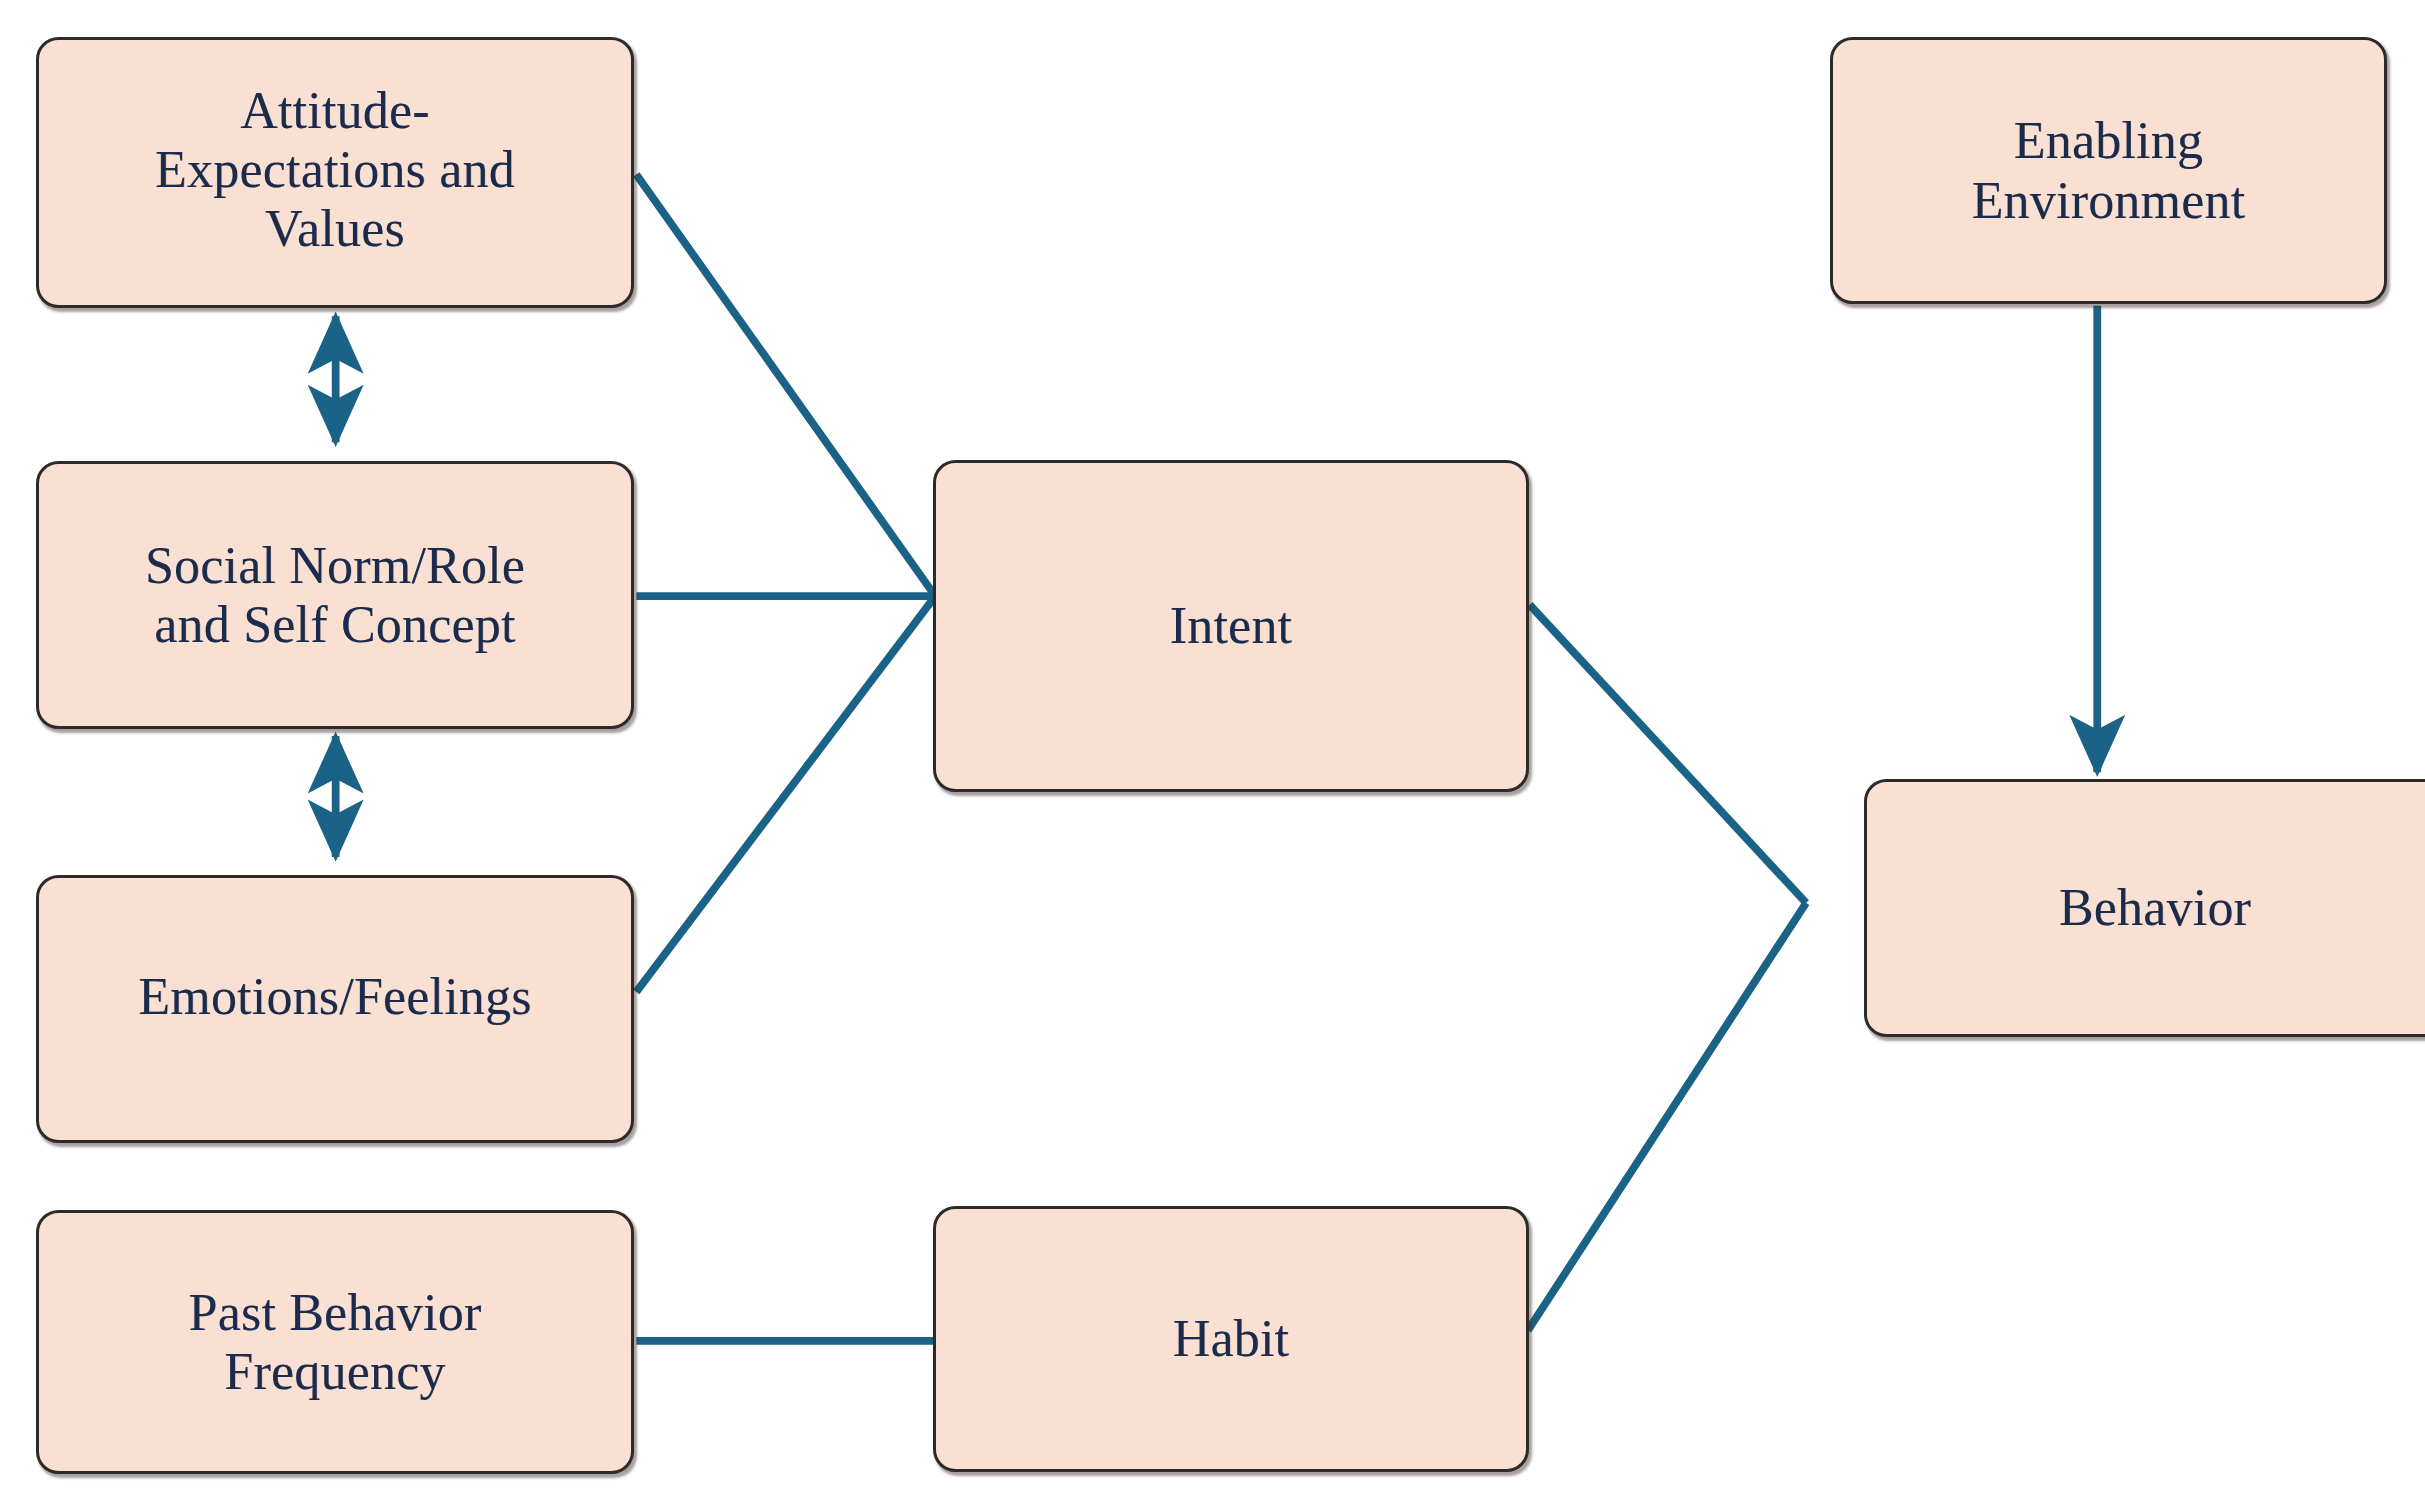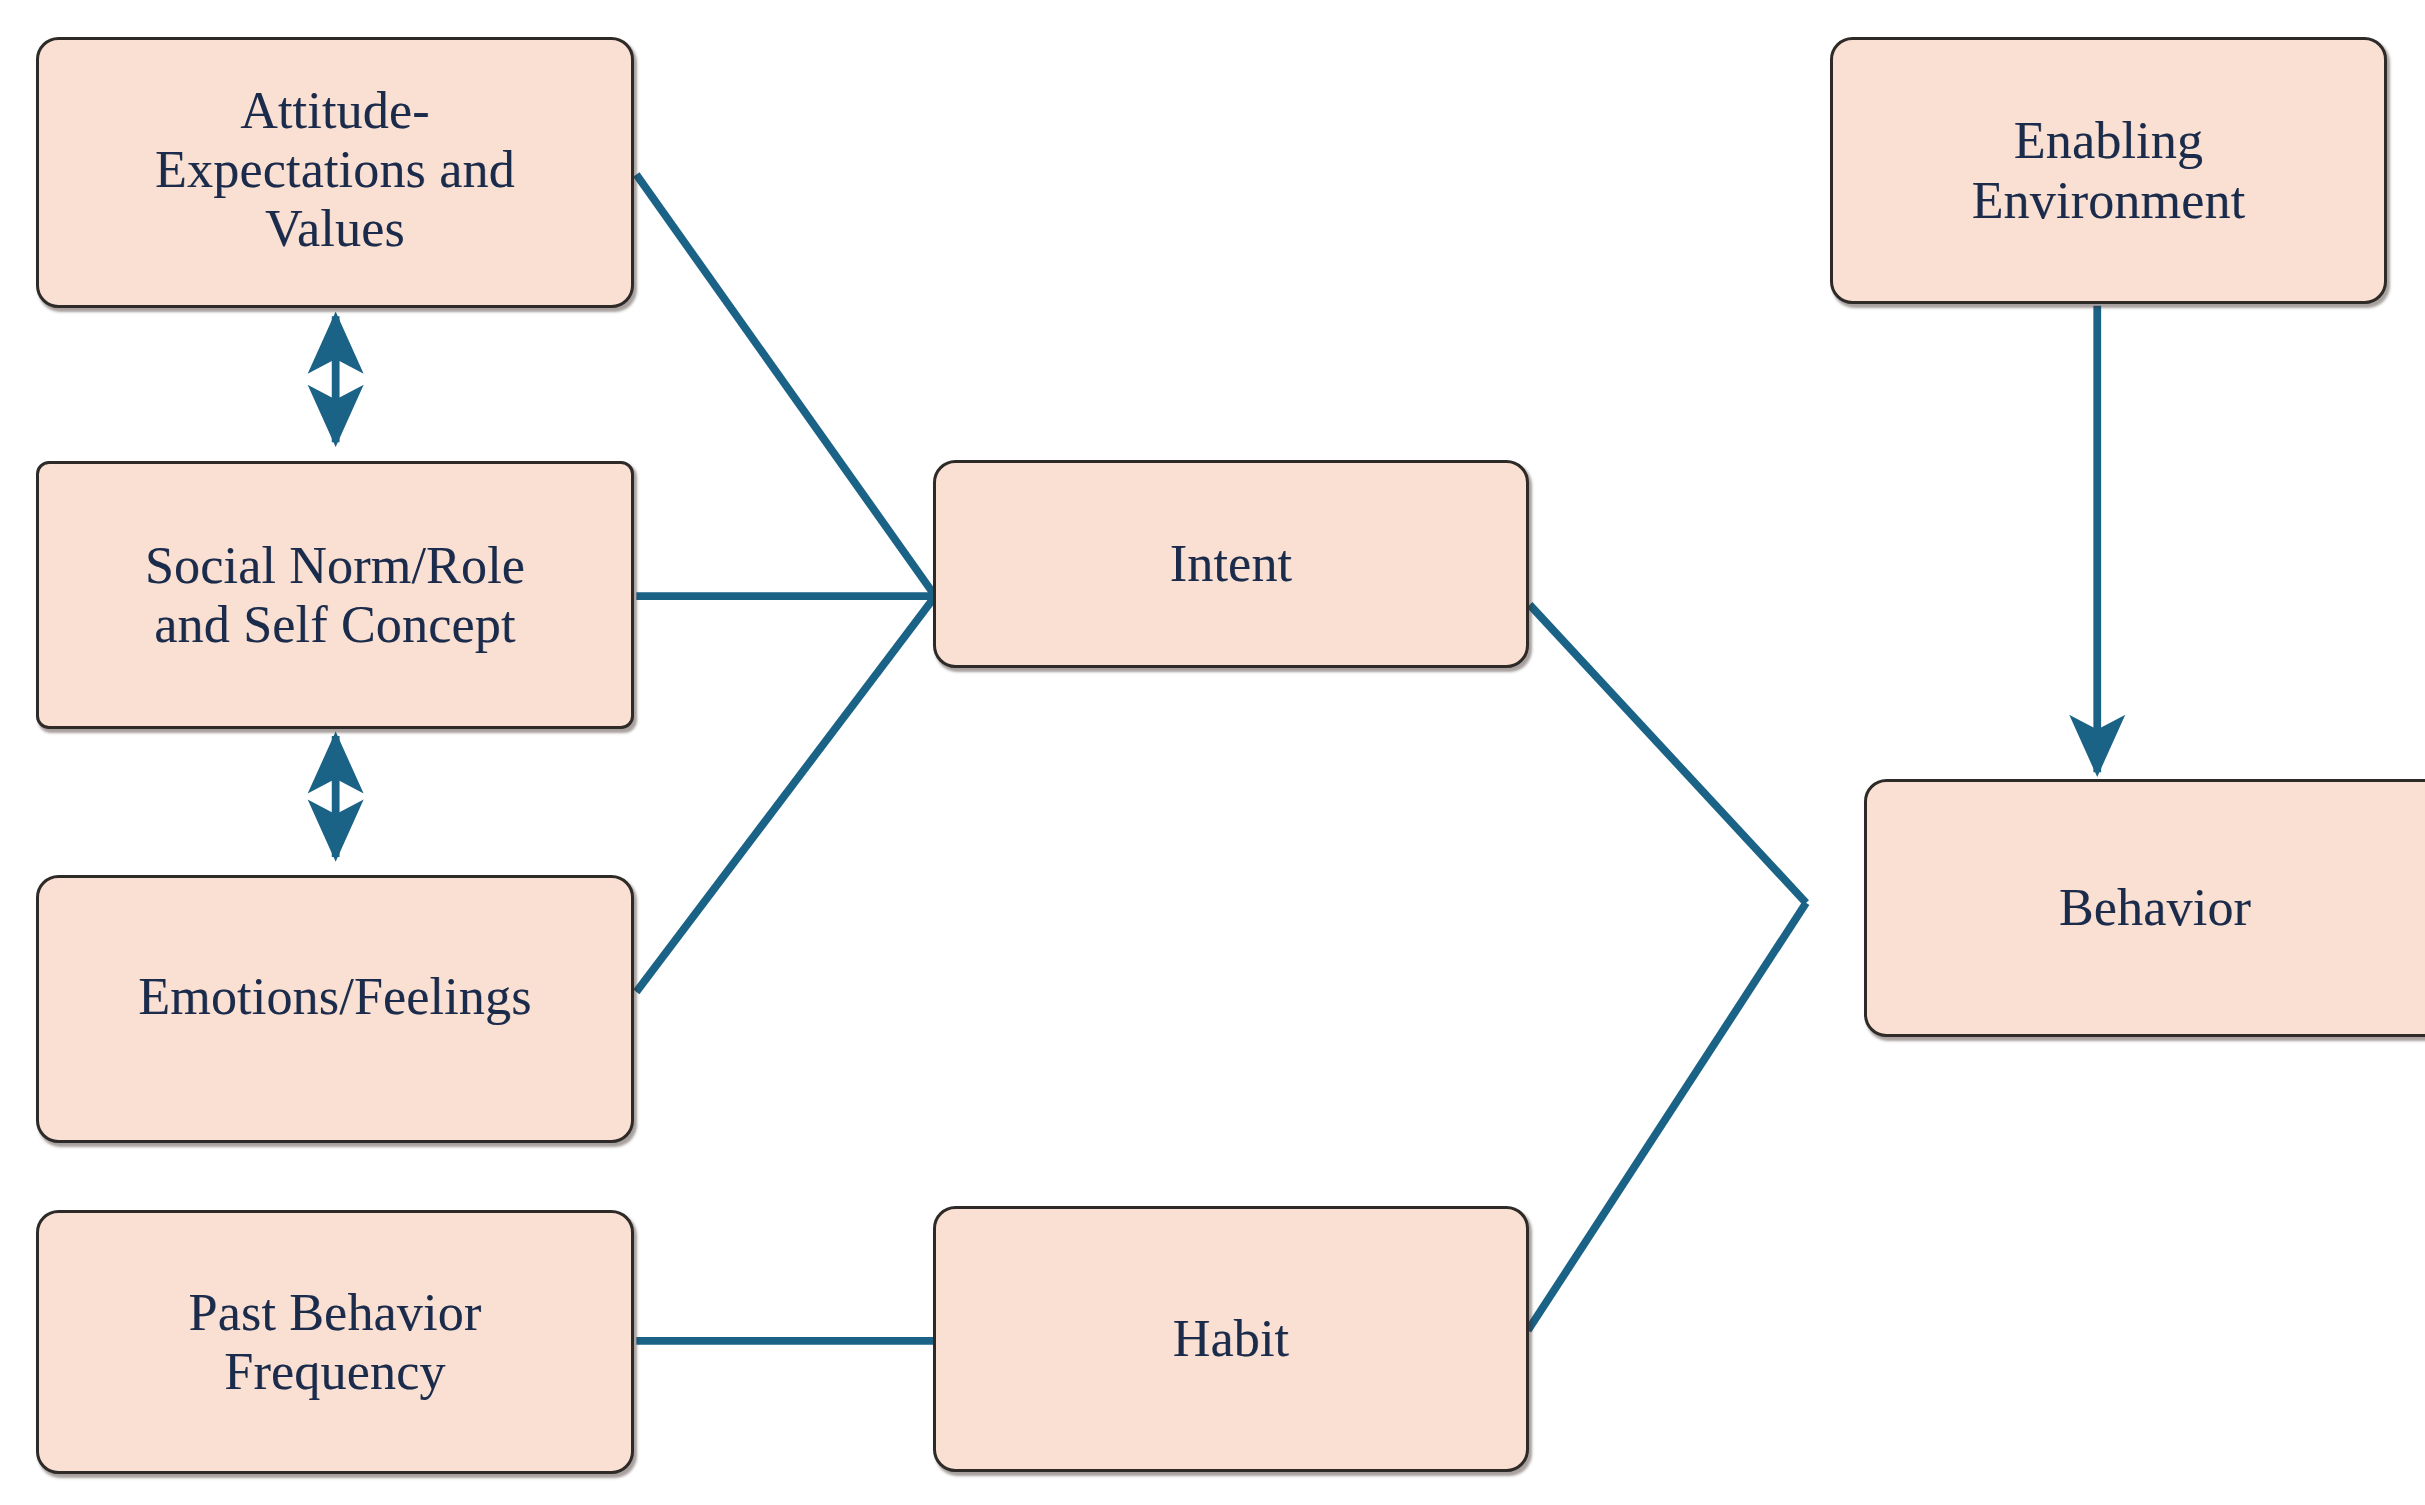--- a/index.html
+++ b/index.html
@@ -44,24 +44,24 @@
     text-align: center;
     line-height: 1.14;
     font-size: 52px;
     letter-spacing: 0.2px;
     padding: 0 12px;
     white-space: pre-line;
     text-shadow: 0.4px 0.4px 0 rgba(27,43,75,0.35);
   }
   
   #node-attitude      { left: 36px;   top: 37px;   width: 598px;  height: 271px; }
-  #node-social-norm   { left: 36px;   top: 461px;  width: 598px;  height: 268px; border-radius: 13px; }
+  #node-social-norm   { left: 36px;   top: 461px;  width: 598px;  height: 268px; }
   #node-emotions      { left: 36px;   top: 875px; width: 598px;  height: 268px; }
   #node-past-behavior { left: 36px;   top: 1210px; width: 598px;  height: 264px; }
-  #node-intent        { left: 933px; top: 460px;  width: 596px;  height: 208px; }
+  #node-intent        { left: 933px; top: 460px;  width: 596px;  height: 332px; }
   #node-habit         { left: 933px; top: 1206px; width: 596px;  height: 266px; align-items: center; }
   #node-enabling      { left: 1830px; top: 37px;   width: 557px;  height: 267px; }
   #node-behavior      { left: 1864px; top: 779px;  width: 582px;  height: 258px; }
 
   
   #node-emotions .label      { transform: translateY(-12px); text-align: right; }
   #node-attitude .label      { transform: translateY(-3.5px); }
 </style>
 </head>
 <body>

